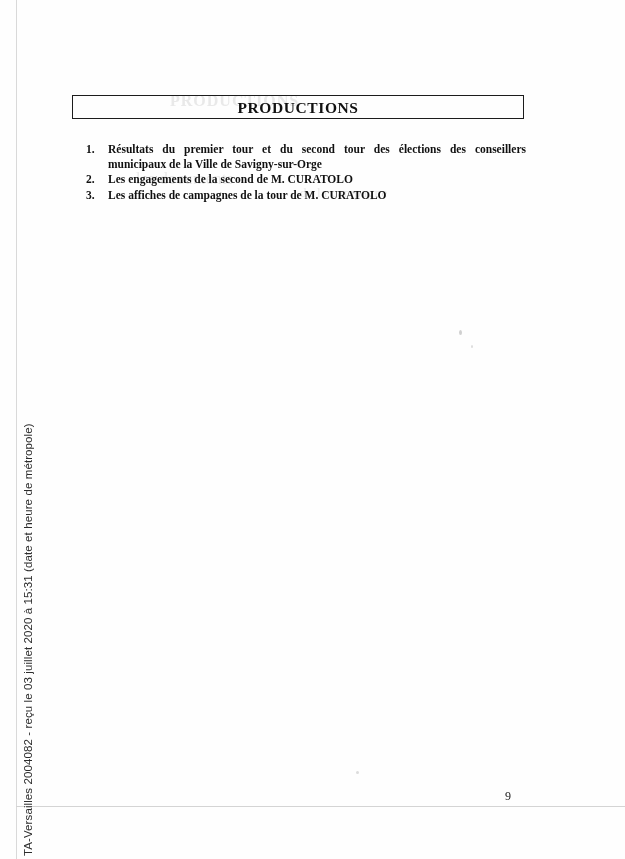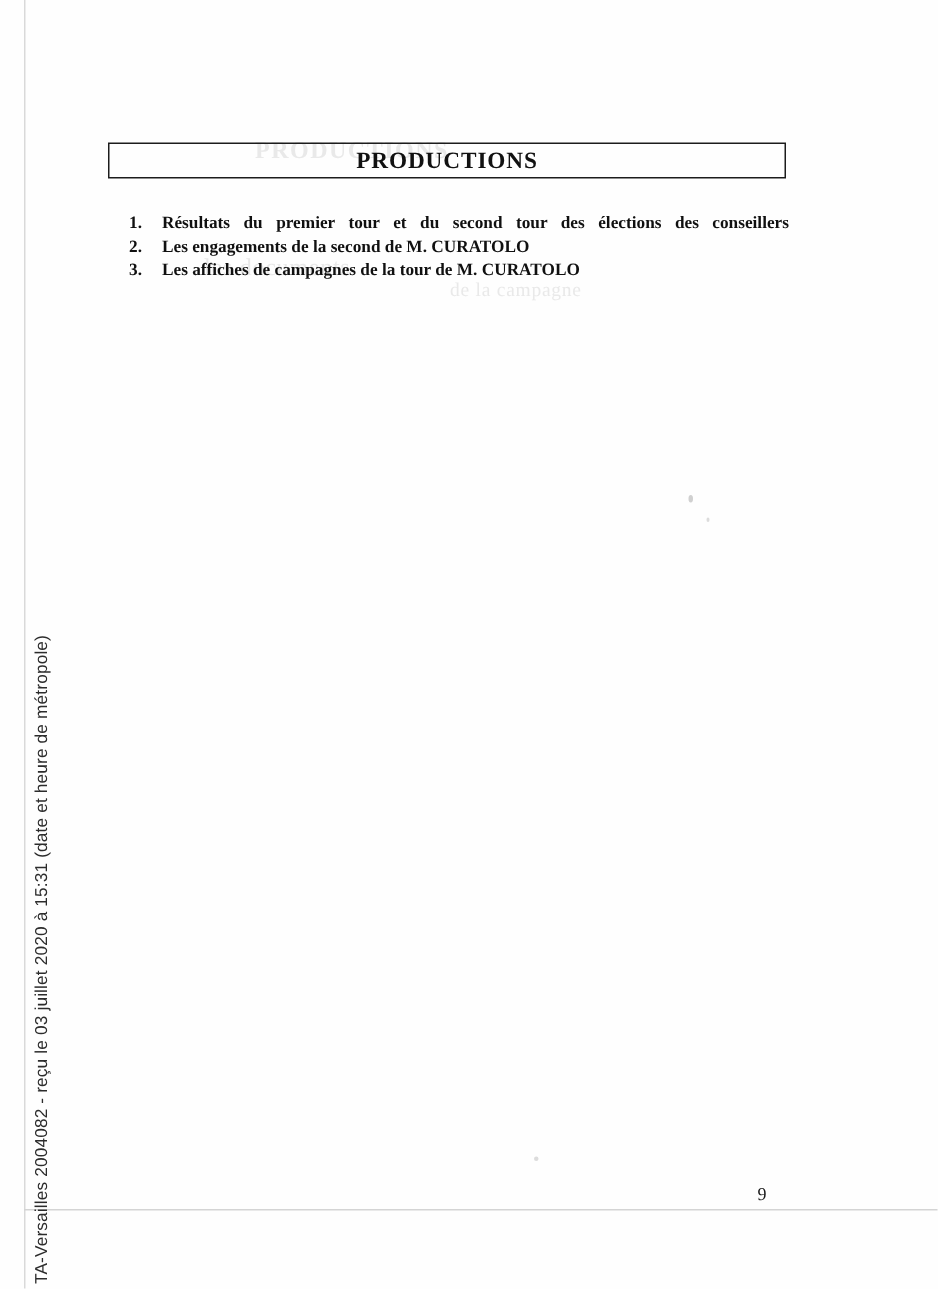--- a/index.html
+++ b/index.html
@@ -172,20 +172,21 @@
 
   <div class="title-box"></div>
   <div class="title-text">PRODUCTIONS</div>
 
   <div class="list">
 
     <div class="list-item">
       <div class="list-num">1.</div>
       <div class="list-text justified">
         <span class="line1">Résultats du premier tour et du second tour des élections des conseillers</span>
+        <span class="line2">municipaux de la Ville de Savigny-sur-Orge</span>
       </div>
     </div>
 
     <div class="list-item">
       <div class="list-num">2.</div>
       <div class="list-text">Les engagements de la second de M. CURATOLO</div>
     </div>
 
     <div class="list-item">
       <div class="list-num">3.</div>

